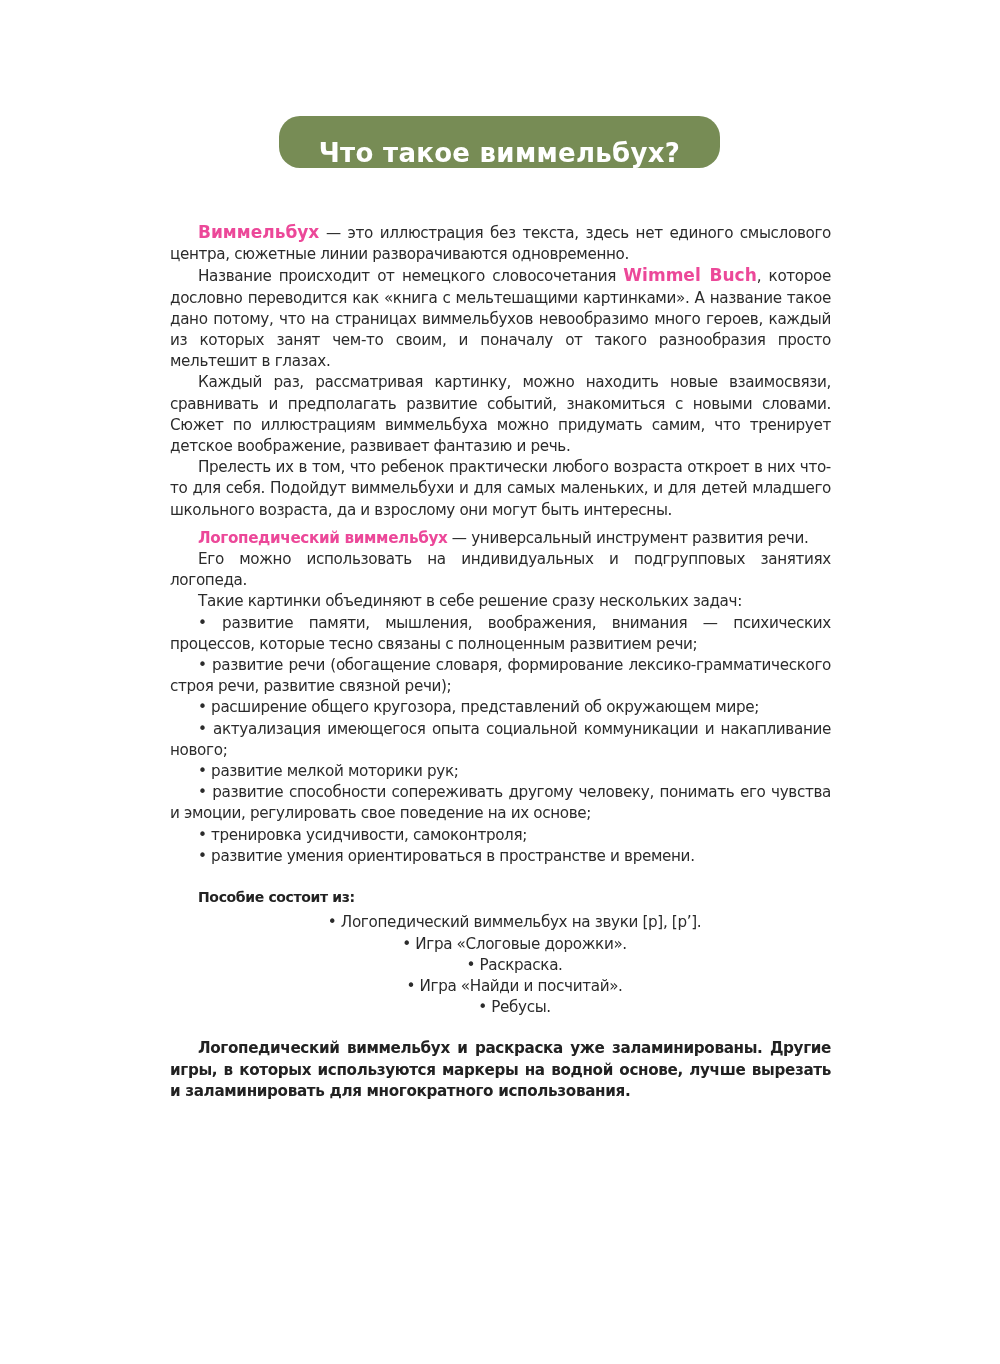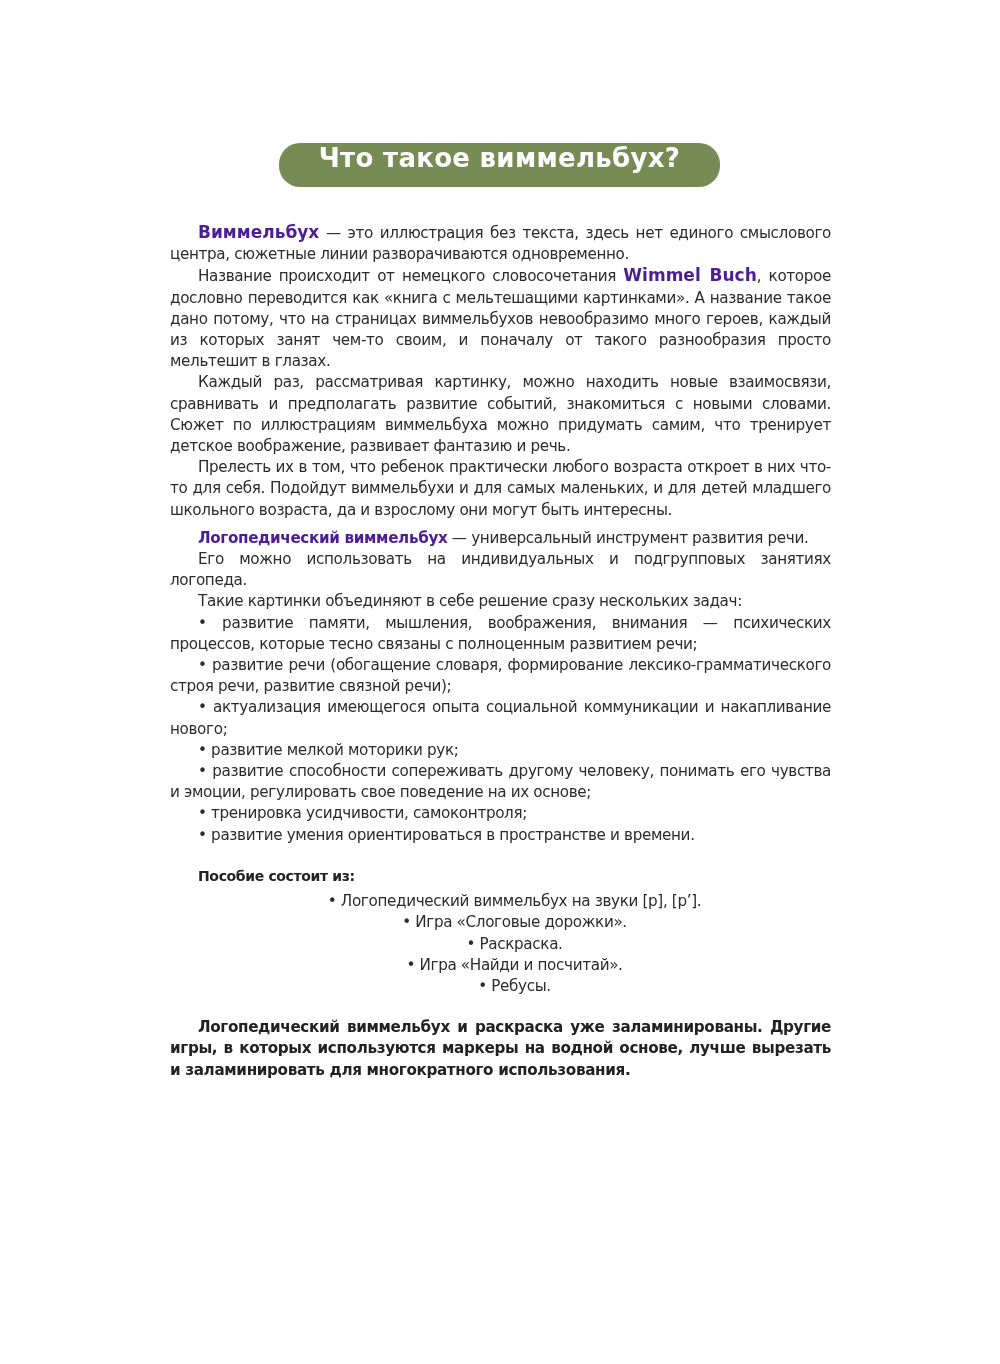--- a/index.html
+++ b/index.html
@@ -1,36 +1,36 @@
 <!DOCTYPE html>
 <html><head>
 <meta charset="utf-8">
 <style>
   html, body { margin: 0; padding: 0; background: #ffffff; }
   body { width: 1000px; height: 1364px; position: relative; overflow: hidden;
          font-family: "DejaVu Sans", sans-serif; color: #2a2a2a; }
   .title-pill {
-    position: absolute; left: 279px; top: 143px; width: 441px; height: 44px;
+    position: absolute; left: 279px; top: 116px; width: 441px; height: 52px;
     background: #778c55; border-radius: 21px;
-    display: flex; align-items: flex-start; justify-content: center;
+    display: flex; align-items: flex-end; justify-content: center;
   }
   .title-pill h1 {
     margin: 0; color: #ffffff; font-family: "DejaVu Sans", sans-serif;
     font-weight: bold; font-size: 26px; letter-spacing: 0.3px;
   }
   .content {
     position: absolute; left: 170px; top: 222px; width: 661px;
     font-size: 15.2px; line-height: 21.2px; text-align: justify;
     font-family: "DejaVu Sans", sans-serif; letter-spacing: -0.35px;
     color: #2b2b2b;
   }
   .content p { margin: 0; text-indent: 28px; }
   .content .gap { height: 7px; }
   .content .gap-big { height: 20px; }
-  .content b { font-weight: bold; color: #4c1d95; }
+  .content b { font-weight: bold; color: #ec4899; }
   .big-bold { font-size: 17px; letter-spacing: 0; }
   .list-title { margin: 0; padding-left: 28px; font-weight: bold; font-size: 14px; color: #222; }
   ul.comp { list-style: none; margin: 4px 0 0 0; padding: 0 0 0 28px; }
   ul.comp li { margin: 0; text-align: center; }
   .final { font-weight: bold; color: #222; }
 </style>
 </head>
 <body>
 
 <div class="title-pill">
@@ -44,20 +44,21 @@
   <p>Прелесть их в том, что ребенок практически любого возраста откроет в них что-то для себя. Подойдут виммельбухи и для самых маленьких, и для детей младшего школьного возраста, да и взрослому они могут быть интересны.</p>
 
   <div class="gap"></div>
 
   <p><b>Логопедический виммельбух</b><span> — универсальный инструмент развития речи.</span></p>
   <p>Его можно использовать на индивидуальных и подгрупповых занятиях логопеда.</p>
   <p>Такие картинки объединяют в себе решение сразу нескольких задач:</p>
   <div>
     <p>• развитие памяти, мышления, воображения, внимания — психических процессов, которые тесно связаны с полноценным развитием речи;</p>
     <p>• развитие речи (обогащение словаря, формирование лексико-грамматического строя речи, развитие связной речи);</p>
+    <p>• расширение общего кругозора, представлений об окружающем мире;</p>
     <p>• актуализация имеющегося опыта социальной коммуникации и накапливание нового;</p>
     <p>• развитие мелкой моторики рук;</p>
     <p>• развитие способности сопереживать другому человеку, понимать его чувства и эмоции, регулировать свое поведение на их основе;</p>
     <p>• тренировка усидчивости, самоконтроля;</p>
     <p>• развитие умения ориентироваться в пространстве и времени.</p>
   </div>
 
   <div class="gap-big"></div>
 
   <h3 class="list-title">Пособие состоит из:</h3>

